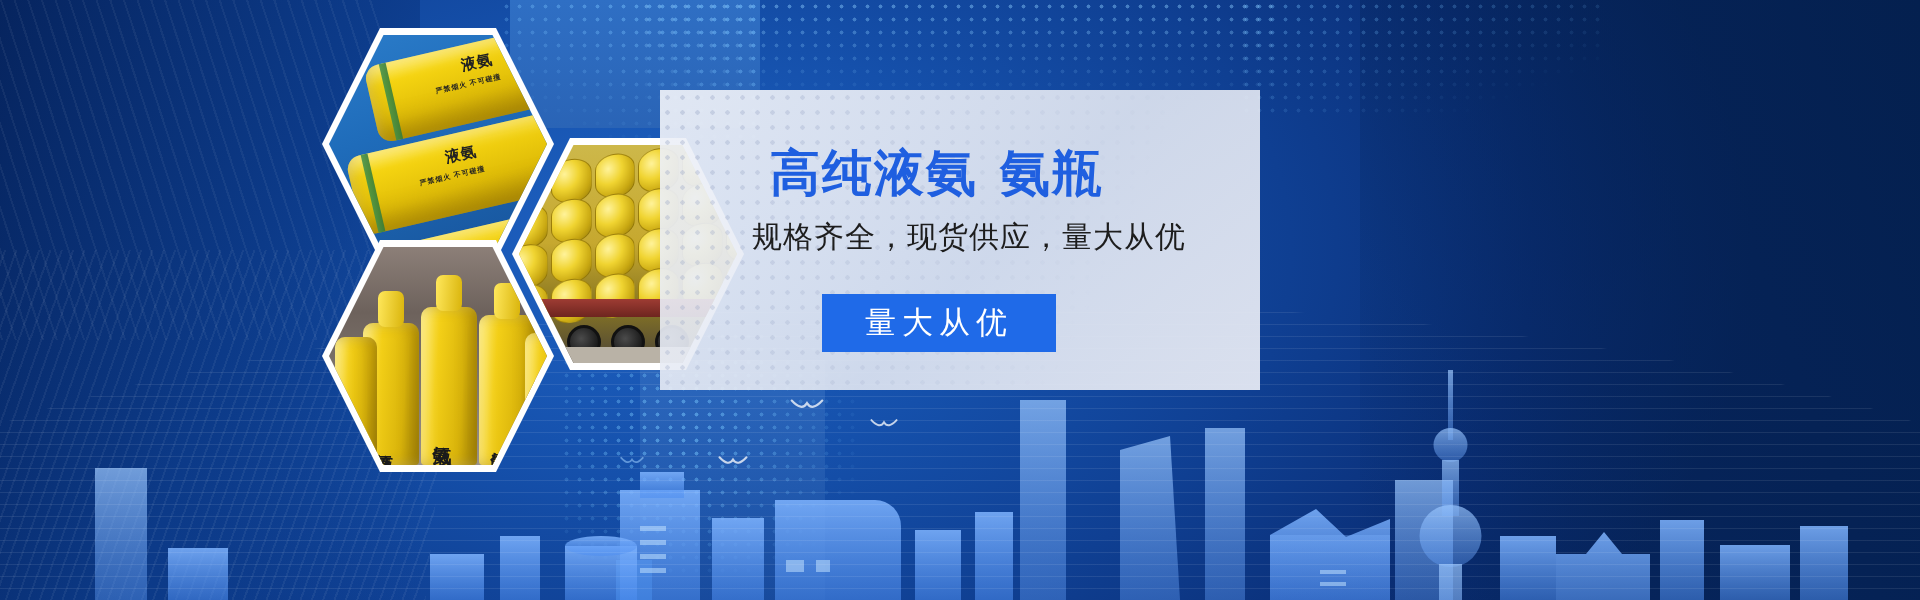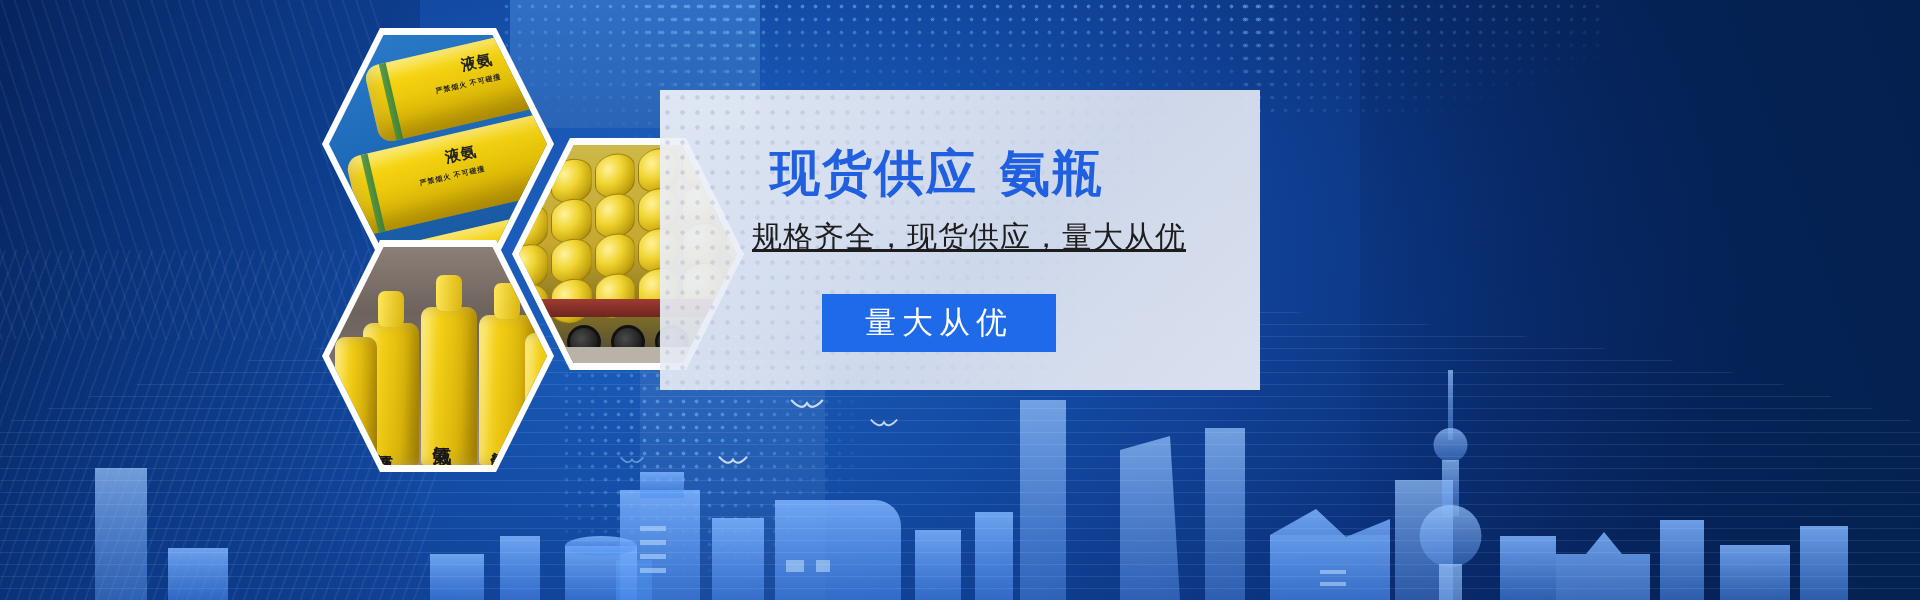--- a/index.html
+++ b/index.html
@@ -149,21 +149,21 @@
   }
 
   .title{
     position:absolute;left:110px;top:58px;
     font-size:50px;line-height:1;font-weight:bold;color:#1f5fe0;
     letter-spacing:2px;white-space:nowrap;
   }
   .title .gap{display:inline-block;width:22px;}
   .subtitle{
     position:absolute;left:92px;top:132px;
-    font-size:30px;line-height:1;color:#1d1d1d;letter-spacing:1px;white-space:nowrap;text-decoration:underline;
+    font-size:30px;line-height:1;color:#1d1d1d;letter-spacing:1px;white-space:nowrap;
   }
   .cta{
     position:absolute;left:162px;top:204px;width:234px;height:58px;
     background:#1f6ae8;color:#ffffff;border:0;
     font-size:31px;letter-spacing:6px;font-family:inherit;
     display:flex;align-items:center;justify-content:center;cursor:pointer;
   }
 </style>
 </head>
 <body>
@@ -356,21 +356,21 @@
         <div class="vtxt" style="left:100px;bottom:34px;font-size:19px;">液氨</div>
         <div class="vtxt" style="left:158px;bottom:28px;font-size:19px;">液氨</div>
       </div>
     </div>
   </div>
 
   <div class="panel">
     <div class="panel-dots"></div>
 
     <div class="title">
-      <span>现货供应</span><span class="gap"></span><span>氨瓶</span>
+      <span>高纯液氨</span><span class="gap"></span><span>氨瓶</span>
     </div>
 
     <div class="subtitle">规格齐全，现货供应，量大从优</div>
 
     <button class="cta">量大从优</button>
   </div>
 
 </div>
 
 </body></html>

